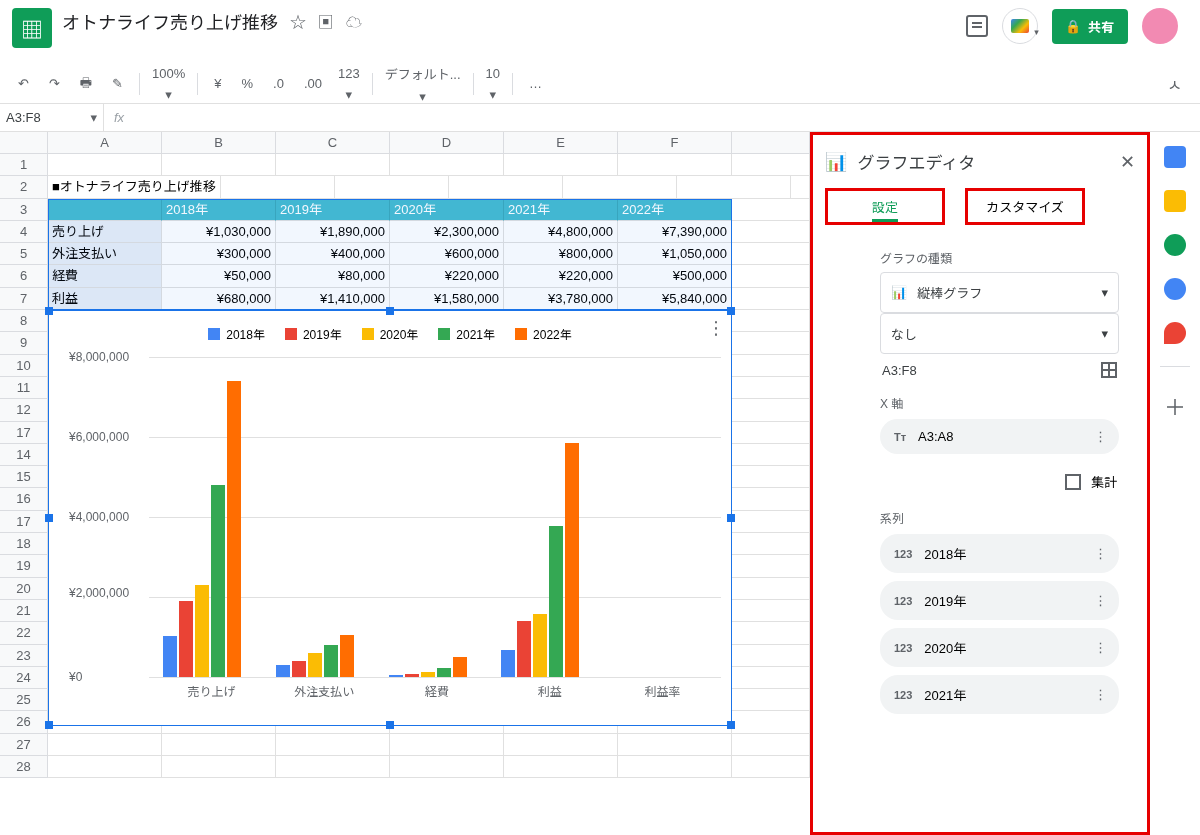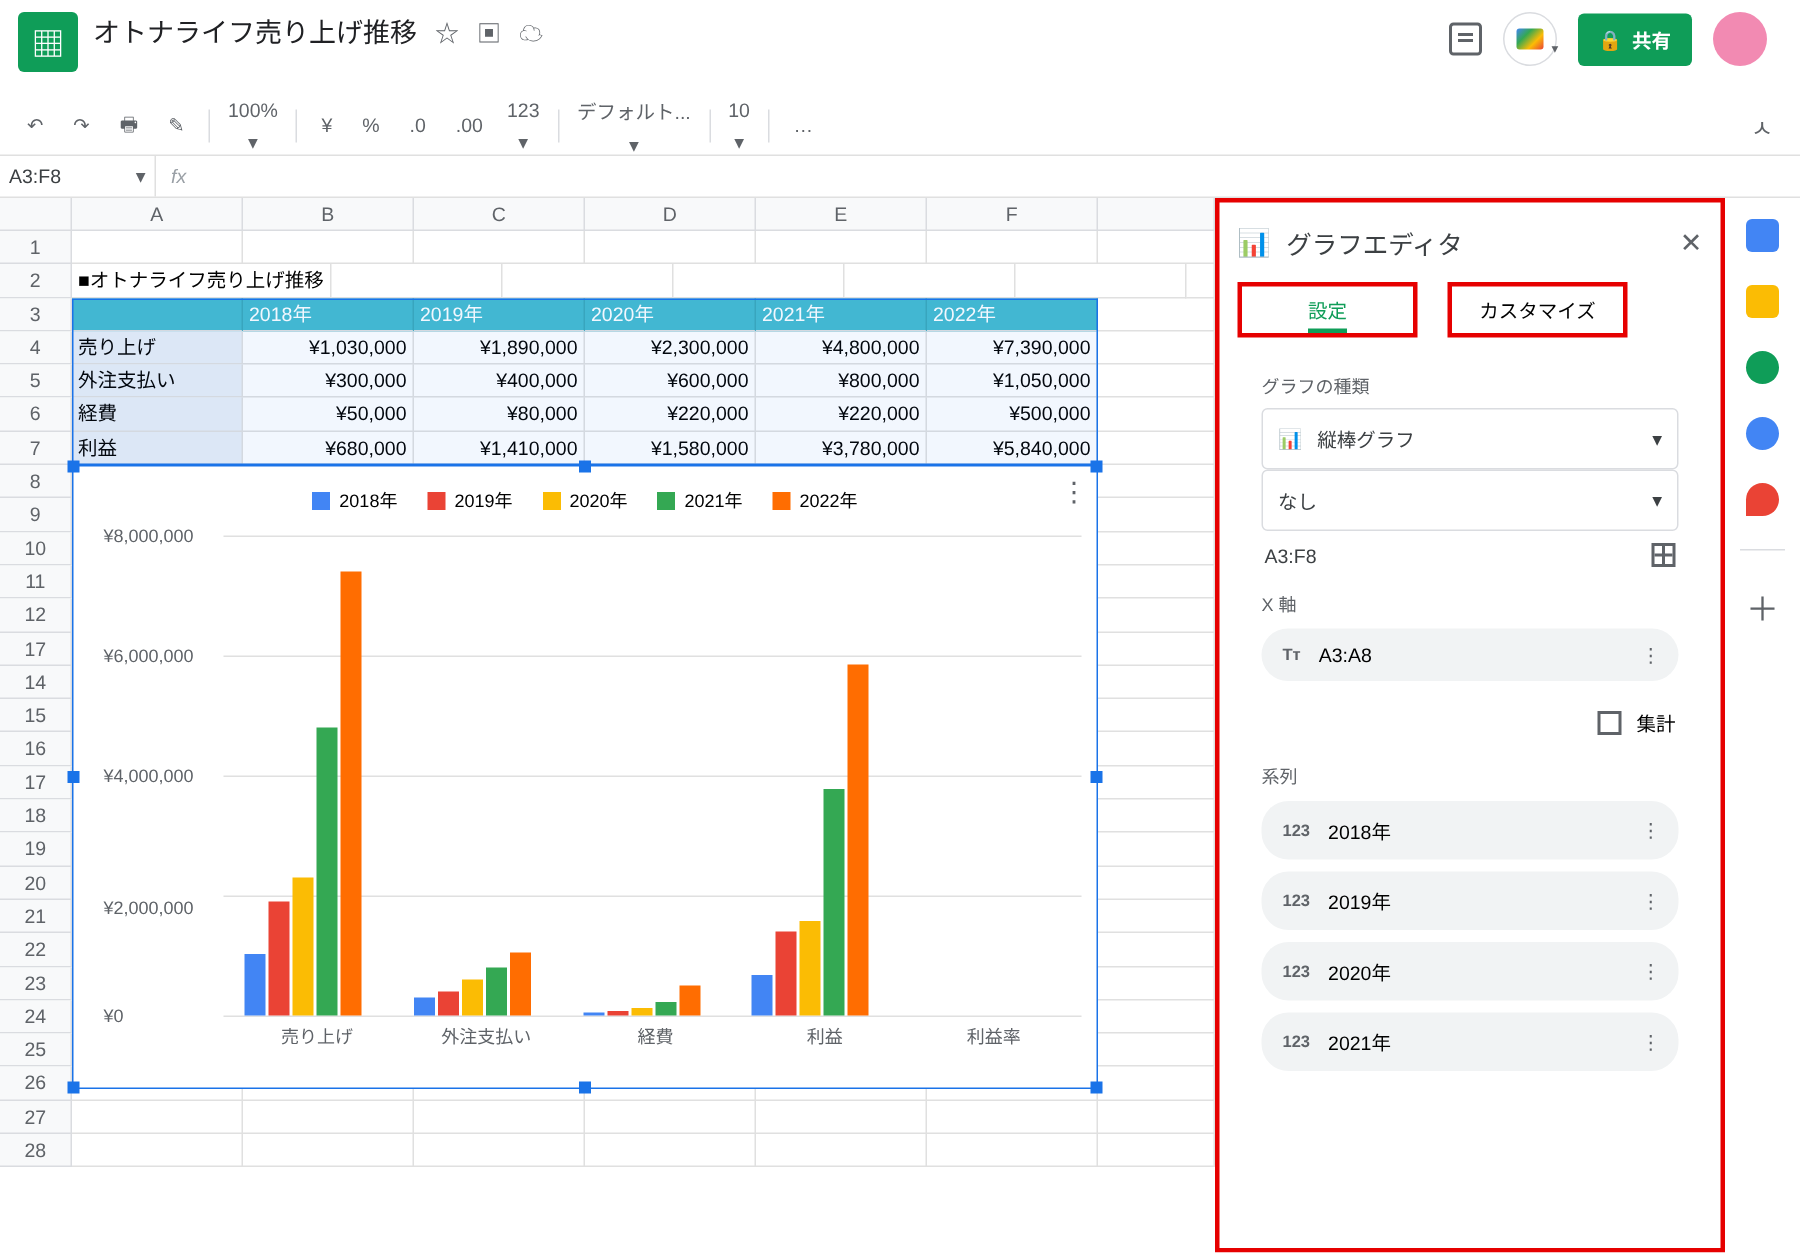--- a/index.html
+++ b/index.html
@@ -68,21 +68,21 @@
 
   
   .editor { width:340px; border:3px solid #e60000; display:flex; flex-direction:column; background:#fff; }
   .ed-header { display:flex; align-items:center; gap:10px; padding:14px 12px;}
   .ed-title { font-size:17px; color:#3c4043; flex:1;}
   .ed-close { font-size:18px; color:#5f6368;}
   .ed-icon { color:#0f9d58; font-size:18px;}
   .ed-tabs { display:flex; gap:20px; padding:0 12px 10px; }
   .ed-tab { border:3px solid #e60000; width:120px; text-align:center; padding:6px 0;}
   .ed-tab.active span{ border-bottom:3px solid #0f9d58; padding-bottom:4px; color:#0f9d58;}
-  .ed-body { padding:4px 28px; overflow:auto; flex:1; }
+  .ed-body { padding:4px 28px; overflow:auto; flex:1;margin-left:39px; }
   .sec-label { color:#5f6368; font-size:12px; margin:10px 0 6px;}
   .dd { border:1px solid #dadce0; border-radius:4px; padding:10px 10px; display:flex; align-items:center; gap:10px; color:#3c4043; justify-content:space-between;}
   .dd-left{display:flex; gap:10px; align-items:center;}
   .range-row{ display:flex; align-items:center; justify-content:space-between; padding:8px 2px; color:#3c4043;}
   .grid-icon{width:16px;height:16px;border:2px solid #5f6368; position:relative;}
   .grid-icon::before{content:"";position:absolute;left:50%;top:0;bottom:0;width:2px;background:#5f6368;transform:translateX(-50%);}
   .grid-icon::after{content:"";position:absolute;top:50%;left:0;right:0;height:2px;background:#5f6368;transform:translateY(-50%);}
   .pill{ background:#f1f3f4; border-radius:18px; padding:10px 14px; display:flex; align-items:center; gap:12px; margin-bottom:8px; position:relative;}
   .pill .dots{ position:absolute; right:12px; color:#5f6368;}
   .tt{ font-size:11px; font-weight:bold; color:#5f6368;}
@@ -496,21 +496,21 @@
           </div>
           <div class="leg">
             <span class="sw" style="background:#ff6d01"></span>
             <span>2022年</span>
           </div>
         </div>
       <div class="plot" id="plot" style="height: 320px;">
           <div class="grid-line" style="top: 320px;"></div>
           <div class="ylab" style="top: 320px;">¥0</div>
           <div class="grid-line" style="top: 240px;"></div>
-          <div class="ylab" style="top: 248px;">¥2,000,000</div>
+          <div class="ylab" style="top: 236px;">¥2,000,000</div>
           <div class="grid-line" style="top: 160px;"></div>
           <div class="ylab" style="top: 160px;">¥4,000,000</div>
           <div class="grid-line" style="top: 80px;"></div>
           <div class="ylab" style="top: 80px;">¥6,000,000</div>
           <div class="grid-line" style="top: 0px;"></div>
           <div class="ylab" style="top: 0px;">¥8,000,000</div>
           <div class="xcat" style="left: 86.4px;">売り上げ</div>
           <div class="bargroup" style="left: 94px; height: 320px;">
             <div class="bar" style="left: 0px; height: 41.2px; background: rgb(66, 133, 244);"></div>
             <div class="bar" style="left: 16px; height: 75.6px; background: rgb(234, 67, 53);"></div>

